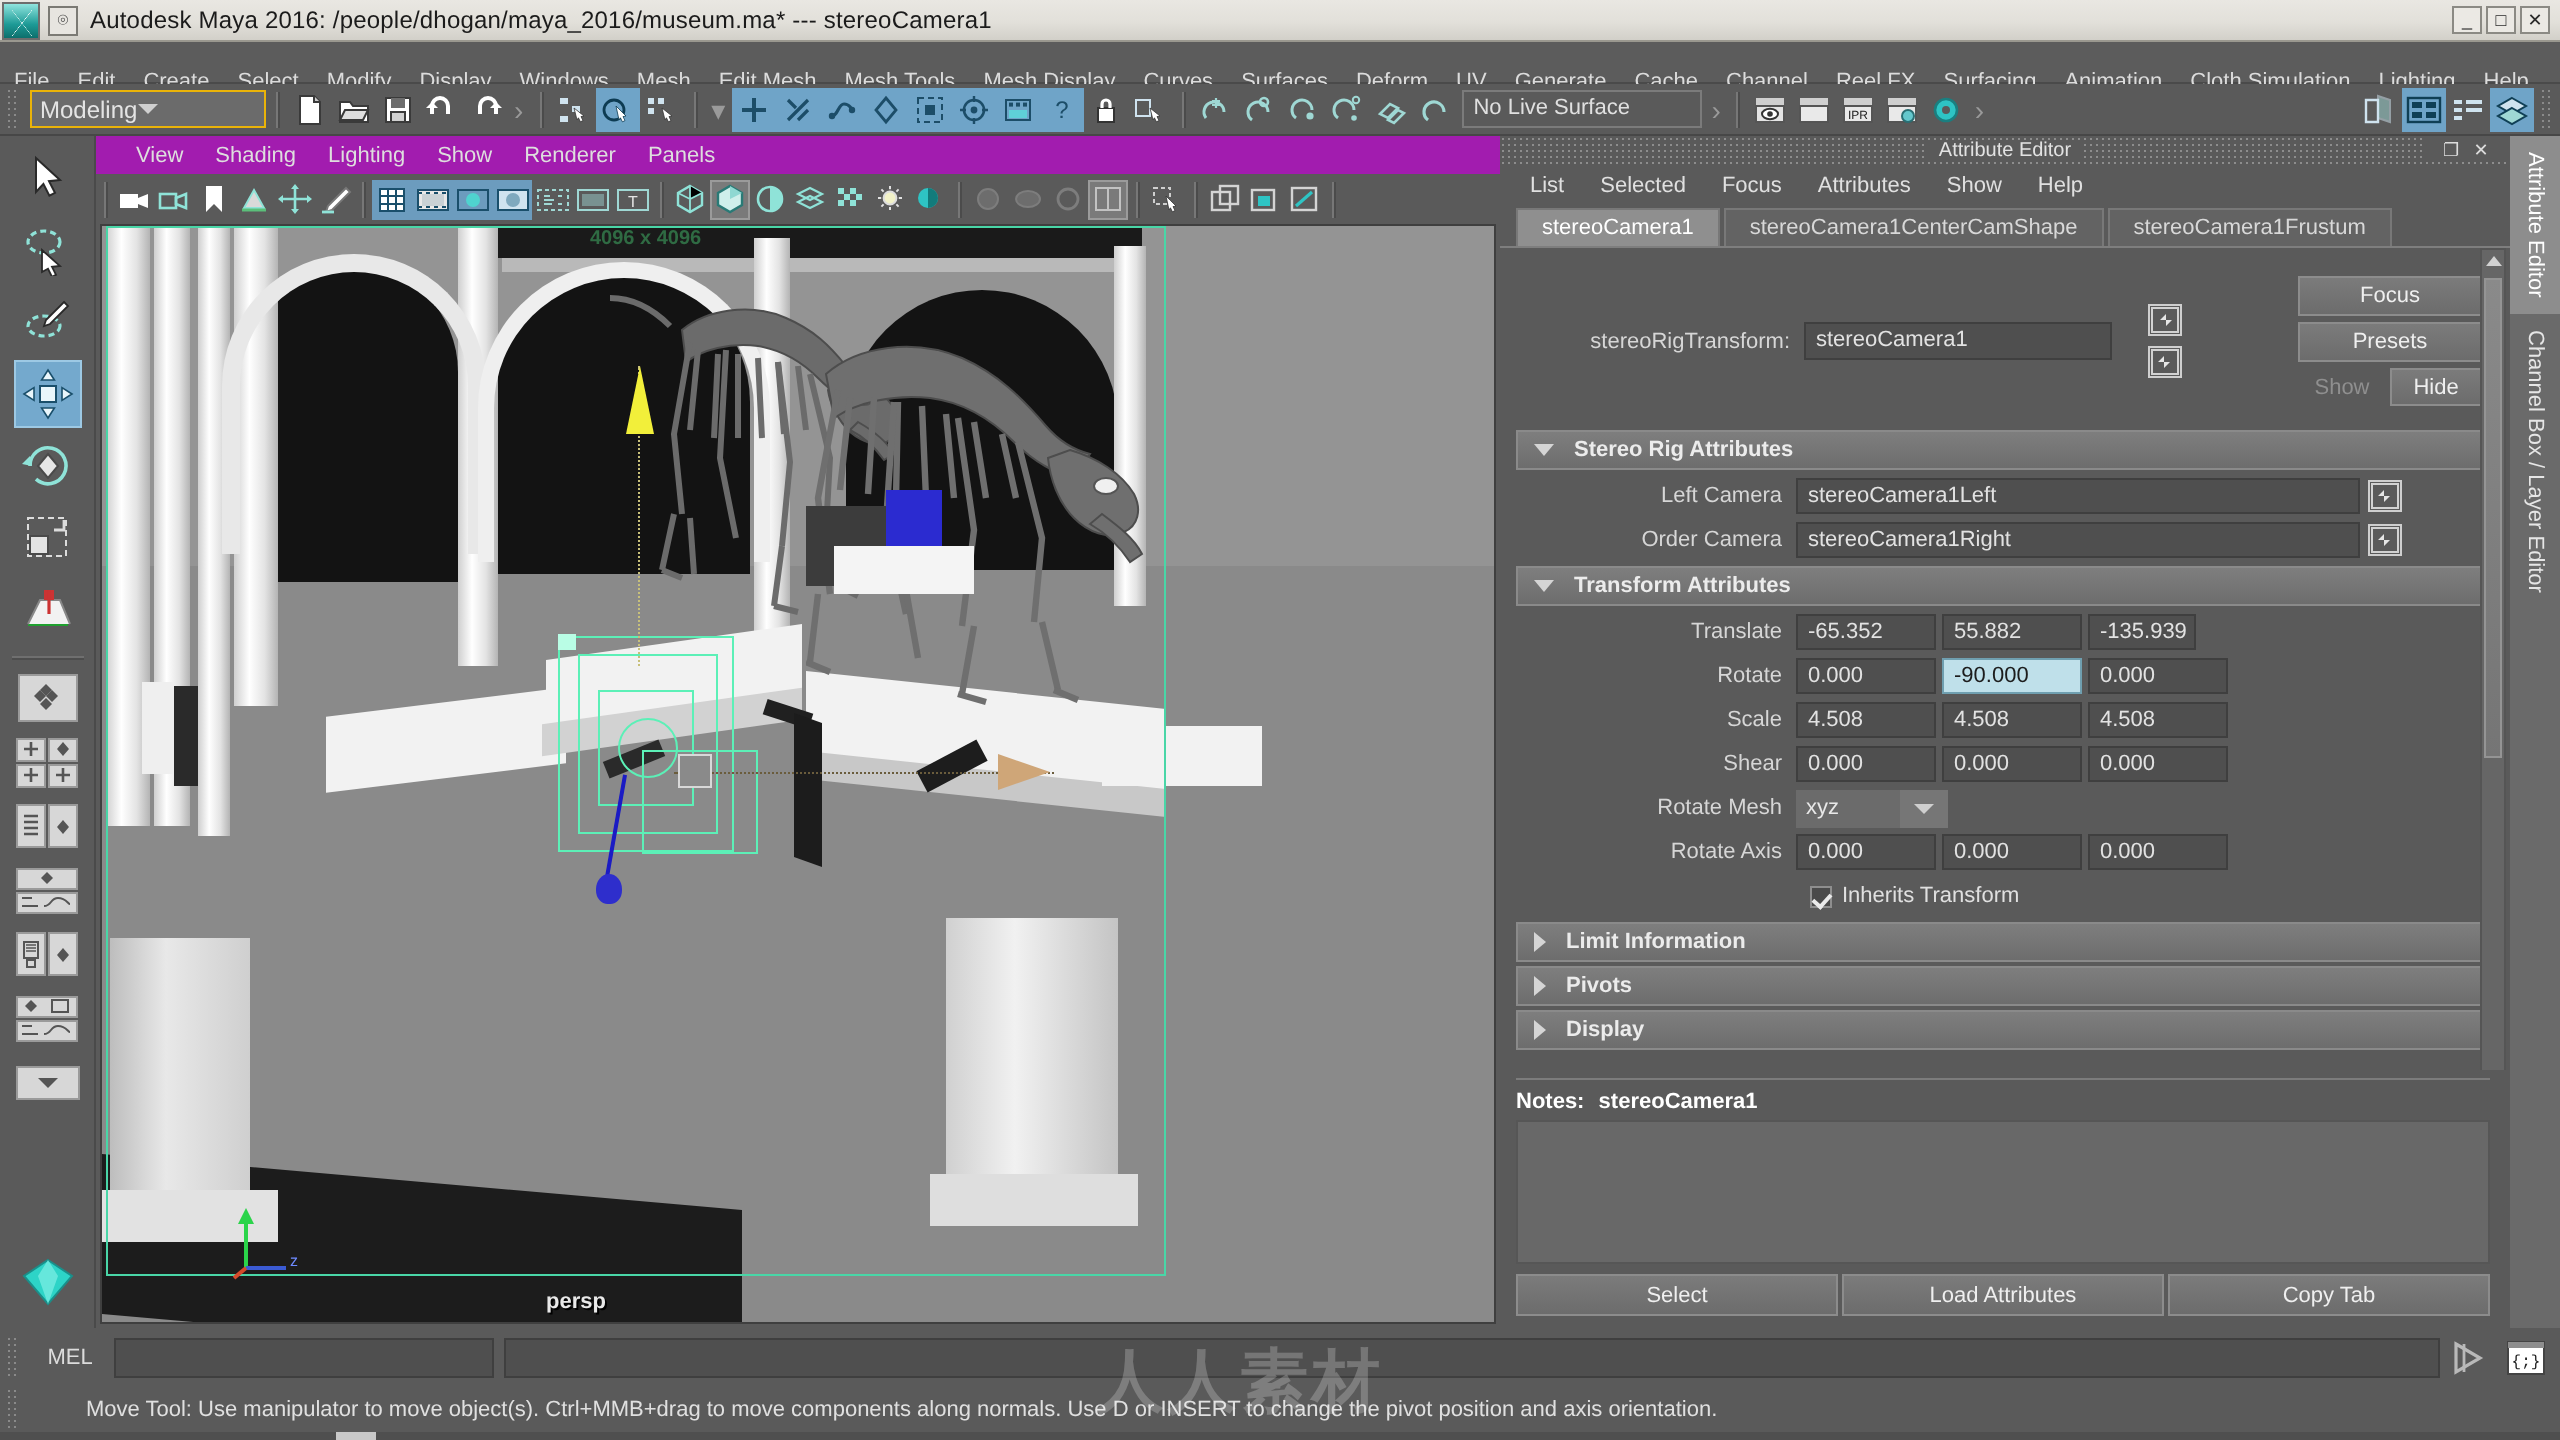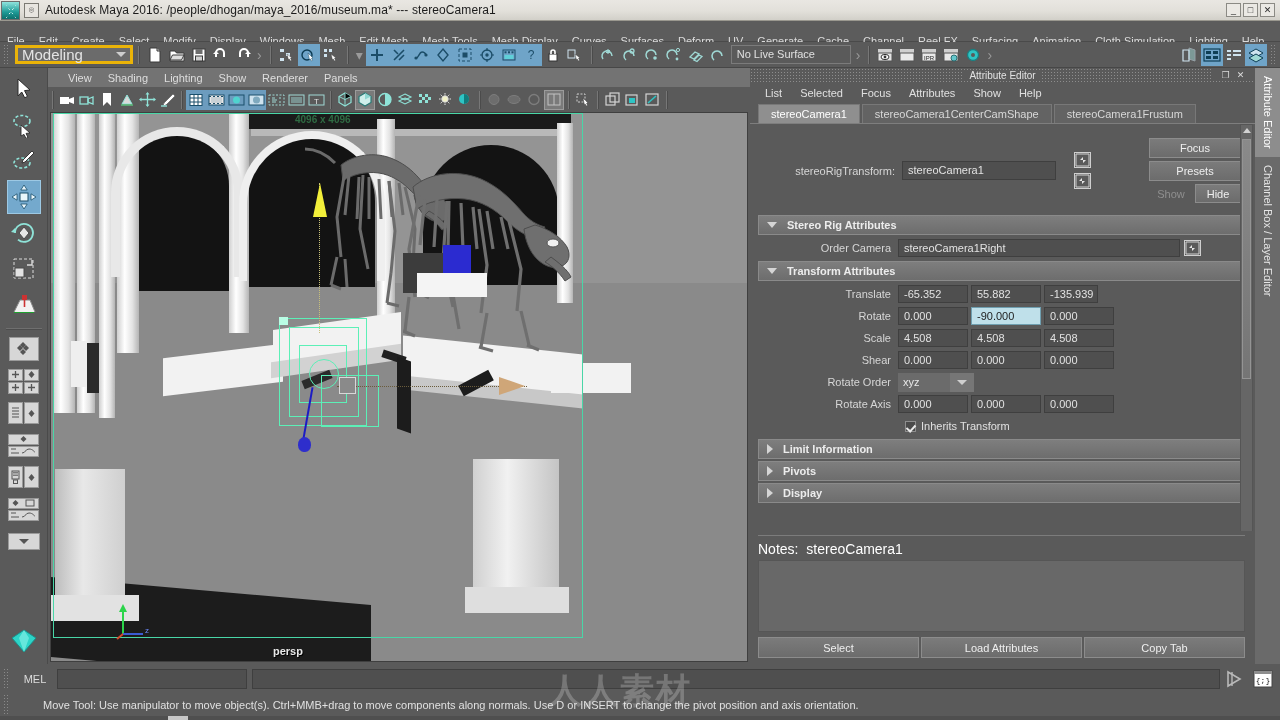--- a/index.html
+++ b/index.html
@@ -63,23 +63,23 @@
     background:#5a5a5a; display:flex; align-items:center; gap:0px;
     border-bottom:1px solid #474747;
   }
   .grip{ width:7px;height:22px;
     background-image:radial-gradient(#8a8a8a 35%,transparent 36%);
     background-size:3px 3px; margin:0 3px; }
   .sep{ width:1px;height:18px;background:#777; margin:0 5px;
         box-shadow:1px 0 0 #4b4b4b; }
   .modesel{
     width:118px;height:19px;margin-left:2px;
-    background:#6b6b6b;border:3px solid #eab308;
-    display:flex;align-items:center;justify-content:space-between;
-    padding:0 4px;font-size:15px;color:#e4e4e4;
+    background:#6b6b6b;border:1px solid #eab308;
+    display:flex;align-items:center;
+    padding:0 4px;font-size:12px;color:#e4e4e4;
   }
   .caret{ width:0;height:0;border-left:5px solid transparent;border-right:5px solid transparent;
           border-top:5px solid #cfcfcf; }
   .ibtn{
     width:22px;height:22px; display:flex;align-items:center;justify-content:center;
     position:relative; flex:0 0 auto;
   }
   .ibtn svg{ display:block; }
   .ibtn.on{ background:#6fa4c8; }
   .livefield{
@@ -101,21 +101,21 @@
   .tool.sel{ background:#74a9cd; border:1px solid #9dc9e4; }
   .tbdiv{ width:36px;height:1px;background:#6f6f6f;margin:4px 0 3px; box-shadow:0 1px 0 #4d4d4d;}
   .qtool{ width:36px;height:30px;display:flex;align-items:center;justify-content:center; }
   .qbox{ background:#d7d7d7;border:1px solid #9a9a9a; display:flex;align-items:center;justify-content:center; }
 
   
   .vpwrap{
     position:absolute; left:48px; top:68px; width:702px; height:596px;
     background:#5a5a5a; display:flex; flex-direction:column;
   }
-  .vpmenus{ height:19px; display:flex; align-items:center; padding-left:12px; background:#737373;}
+  .vpmenus{ height:19px; display:flex; align-items:center; padding-left:12px; background:#a21caf;}
   .vpmenus .mi{ padding:0 8px;height:18px;line-height:18px;font-size:11px;color:#dedede; }
   .vptools{ height:25px; display:flex; align-items:center; background:#5a5a5a; padding-left:2px;}
   .vptools .ibtn{ width:20px;height:20px; }
   .vptools .ibtn.on{ background:#6c9cbe; }
   .vptools .ibtn.on2{ background:#7a7a7a; border:1px solid #9b9b9b; }
   .viewport{
     position:relative; flex:1; margin:0 2px 2px 2px; background:#7b7b7b;
     overflow:hidden; border:1px solid #3f3f3f;
   }
 
@@ -198,21 +198,21 @@
   .chk{ width:11px;height:11px;background:#4a4a4a;border:1px solid #8e8e8e;position:relative;margin-right:5px; }
   .chk:after{ content:"";position:absolute;left:2px;top:1px;width:4px;height:7px;
     border:solid #eaeaea;border-width:0 2px 2px 0;transform:rotate(42deg); }
   .scrollbar{
     position:absolute; right:2px; top:0; width:13px; bottom:0; background:#666;
     border:1px solid #555;
   }
   .scrollthumb{ position:absolute;left:1px;right:1px;top:14px;height:240px;
     background:linear-gradient(to bottom,#8a8a8a,#757575);border:1px solid #949494; }
   .notes{ padding:4px 10px 0 8px; }
-  .notestitle{ font-size:14px;font-weight:normal;color:#fff;margin-bottom:3px; }
+  .notestitle{ font-size:11px;font-weight:bold;color:#fff;margin-bottom:3px; }
   .notesbox{ height:72px;background:#686868;border:1px solid #565656; }
   .aebottom{ display:flex; margin:5px 10px 6px 8px; gap:2px; }
   .aebottom .btnlite{ flex:1;height:21px; }
   .sidetabs{
     width:25px;height:100%;display:flex;flex-direction:column;align-items:stretch;
   }
   .sidetab{
     writing-mode:vertical-rl; text-orientation:mixed;
     font-size:11px;color:#e6e6e6; padding:8px 0;
     display:flex;align-items:center;justify-content:center;
@@ -1047,20 +1047,30 @@
               <div class="btnlite" style="flex:1;height:19px">Hide</div>
             </div>
           </div>
         </div>
 
         <div class="section" style="margin-top:12px">
           <span class="tri down"></span>
           <span>Stereo Rig Attributes</span>
         </div>
         <div class="rowline">
+          <div class="rowlabel">Left Camera</div>
+          <div class="field" style="width:282px">stereoCamera1Left</div>
+          <div class="fbtn">
+            <svg width="15" height="14" viewBox="0 0 15 14">
+                <path d="M1 1h13v12H1z" fill="none" stroke="#d2d2d2"></path>
+                <path d="M4 7h6l-3 3V4z" fill="#e6e6e6"></path>
+              </svg>
+          </div>
+        </div>
+        <div class="rowline">
           <div class="rowlabel">Order Camera</div>
           <div class="field" style="width:282px">stereoCamera1Right</div>
           <div class="fbtn">
             <svg width="15" height="14" viewBox="0 0 15 14">
                 <path d="M1 1h13v12H1z" fill="none" stroke="#d2d2d2"></path>
                 <path d="M4 7h6l-3 3V4z" fill="#e6e6e6"></path>
               </svg>
           </div>
         </div>
 
@@ -1087,21 +1097,21 @@
           <div class="field" style="width:70px;margin-right:3px">4.508</div>
           <div class="field" style="width:70px">4.508</div>
         </div>
         <div class="rowline">
           <div class="rowlabel">Shear</div>
           <div class="field" style="width:70px;margin-right:3px">0.000</div>
           <div class="field" style="width:70px;margin-right:3px">0.000</div>
           <div class="field" style="width:70px">0.000</div>
         </div>
         <div class="rowline">
-          <div class="rowlabel">Rotate Order</div>
+          <div class="rowlabel">Rotate Mesh</div>
           <div style="display:flex;align-items:center;background:#6b6b6b;height:19px;">
             <span style="width:52px;padding-left:5px;font-size:11px;color:#e8e8e8;">xyz</span>
             <span style="width:24px;display:flex;align-items:center;justify-content:center;background:#767676;height:19px;">
               <span class="caret"></span>
             </span>
           </div>
         </div>
         <div class="rowline">
           <div class="rowlabel">Rotate Axis</div>
           <div class="field" style="width:70px;margin-right:3px">0.000</div>

